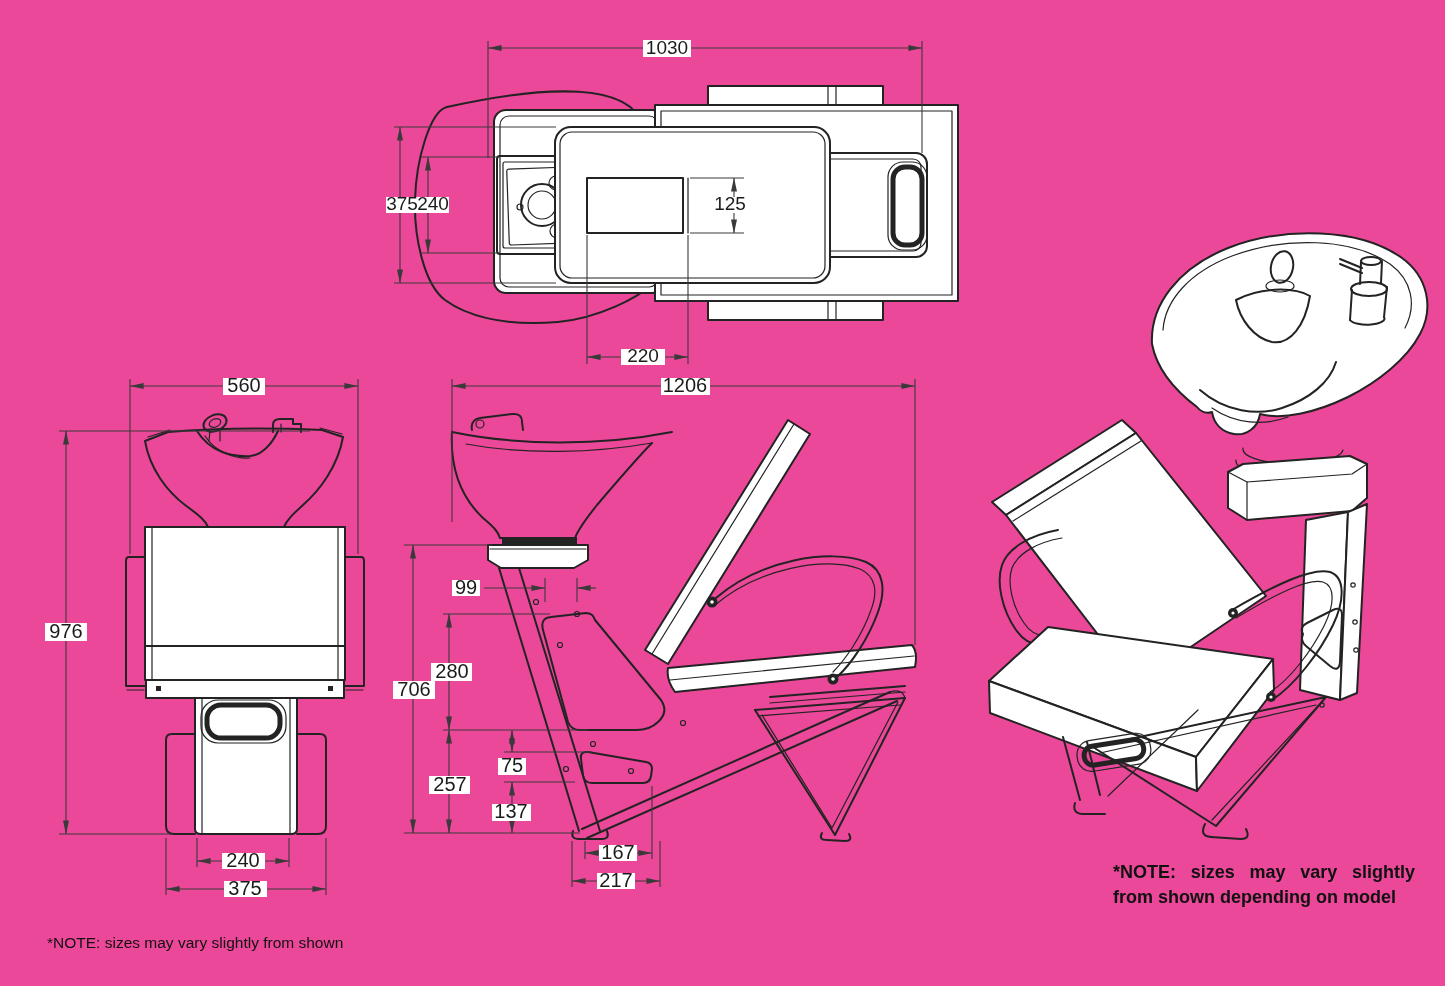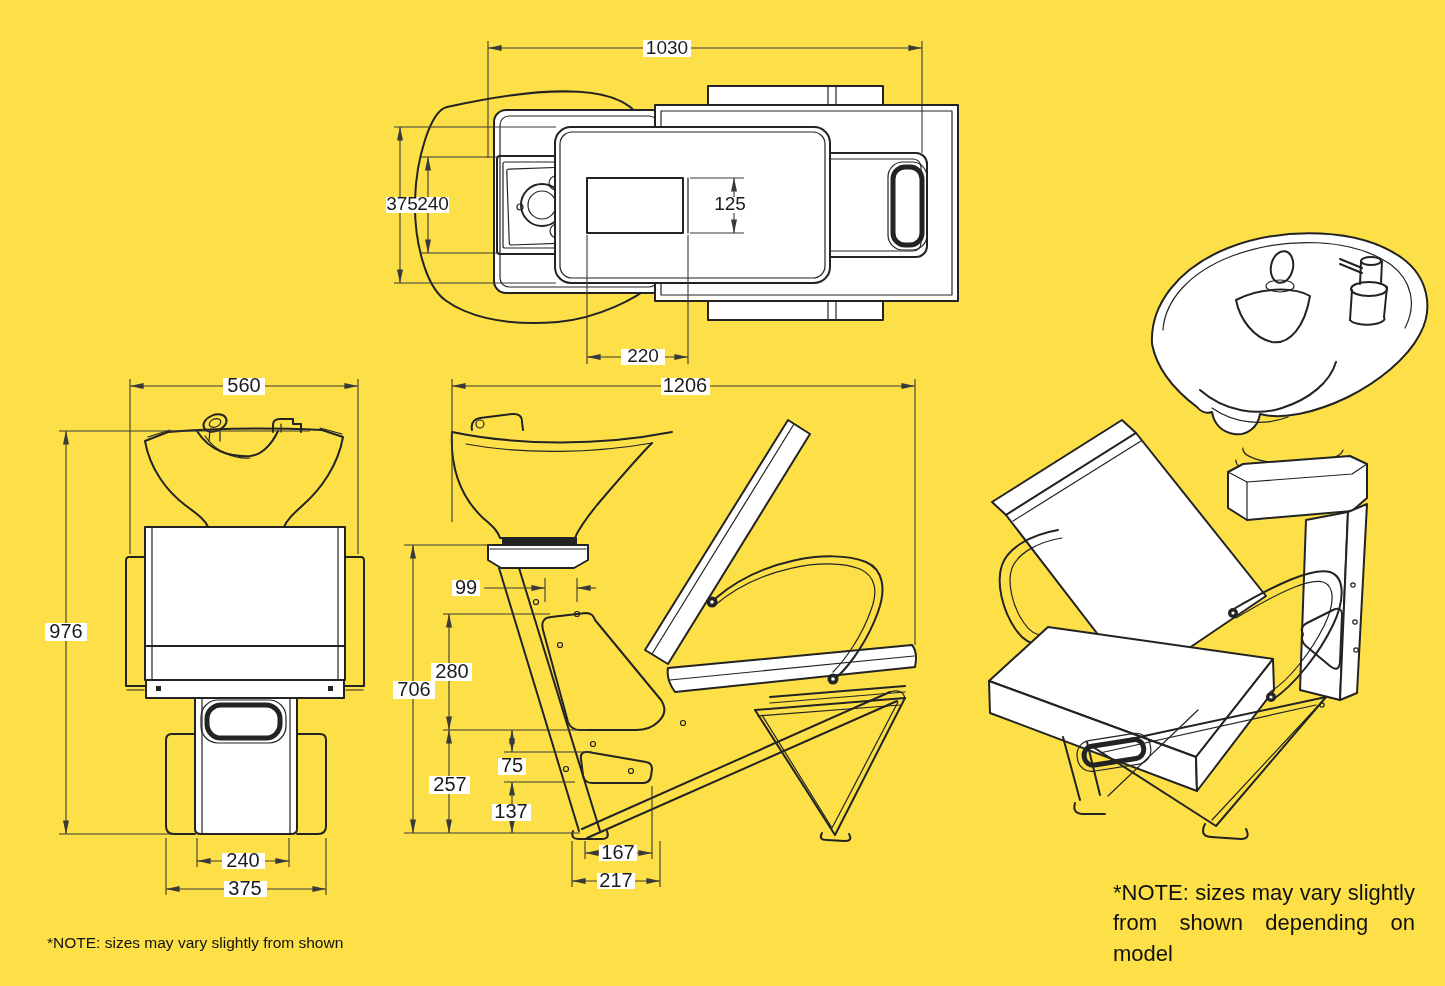--- a/index.html
+++ b/index.html
@@ -1,31 +1,31 @@
 <!DOCTYPE html>
 <html><head>
 <meta charset="utf-8">
 <style>
   html,body{margin:0;padding:0;background:#fff;}
-  .canvas{position:relative;width:1445px;height:986px;background:#fde047;overflow:hidden;
+  .canvas{position:relative;width:1445px;height:986px;background:#ec4899;overflow:hidden;
           font-family:"Liberation Sans", sans-serif;}
   svg{position:absolute;left:0;top:0;}
   
   .ol  {fill:none;stroke:#232323;stroke-width:2;stroke-linejoin:round;stroke-linecap:round;}
   .olw {fill:#ffffff;stroke:#232323;stroke-width:2;stroke-linejoin:round;}
   .th  {fill:none;stroke:#232323;stroke-width:1.2;stroke-linejoin:round;stroke-linecap:round;}
   .thk {fill:none;stroke:#232323;stroke-width:5;stroke-linejoin:round;}
   .blk {fill:#232323;stroke:none;}
   .dim line, .dim path.dl {stroke:#3a3a3a;stroke-width:1.1;fill:none;}
   .dim text{fill:#1b1b1b;font-family:"Liberation Sans",sans-serif;text-anchor:middle;dominant-baseline:middle;}
   .t19{font-size:19px;} .t20{font-size:20px;}
   .tbg{fill:#ffffff;}
   .note{position:absolute;color:#111;}
   .note-left{left:47px;top:934px;font-size:15.5px;white-space:nowrap;}
-  .note-right{left:1113px;top:878px;width:302px;font-size:22px;line-height:1.38;text-align:justify;}
+  .note-right{left:1113px;top:860px;width:302px;font-size:18px;line-height:1.38;text-align:justify;font-weight:bold;}
 </style>
 </head>
 <body>
 
 <div class="canvas">
 <svg width="1445" height="986" viewBox="0 0 1445 986">
   <defs>
     <marker id="arw" viewBox="0 0 14 6" refX="13.6" refY="3" markerWidth="14" markerHeight="6" orient="auto-start-reverse" markerUnits="userSpaceOnUse">
       <path d="M0,0 L14,3 L0,6 z" fill="#3a3a3a"></path>
     </marker>

